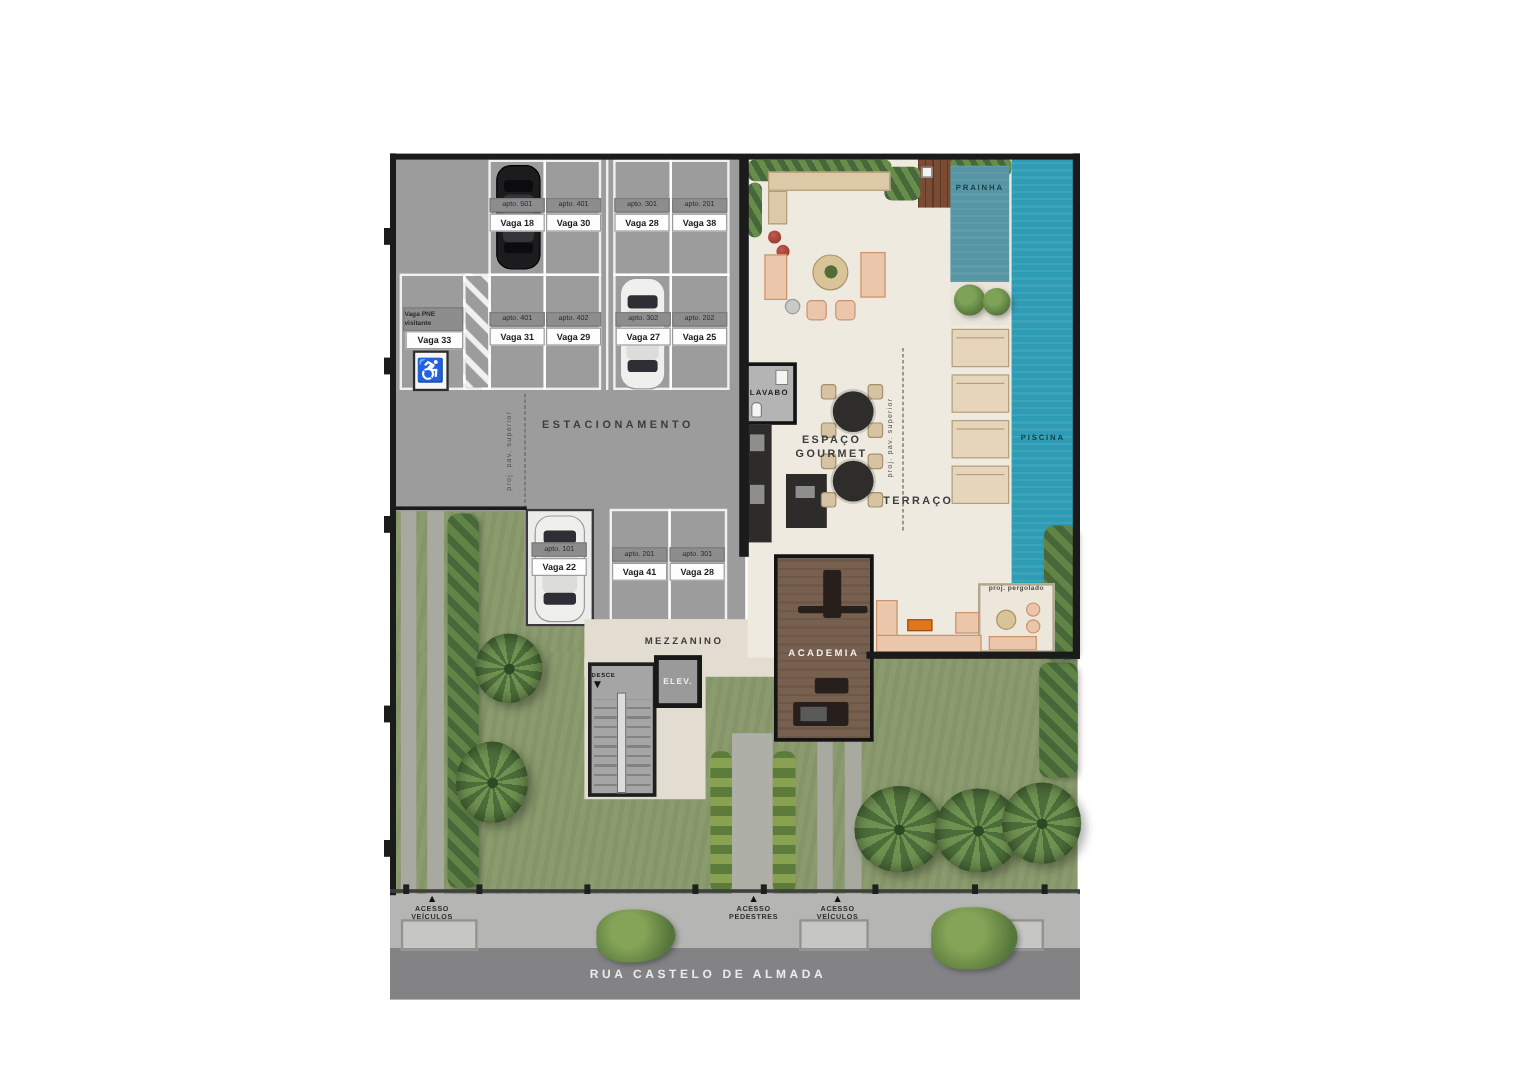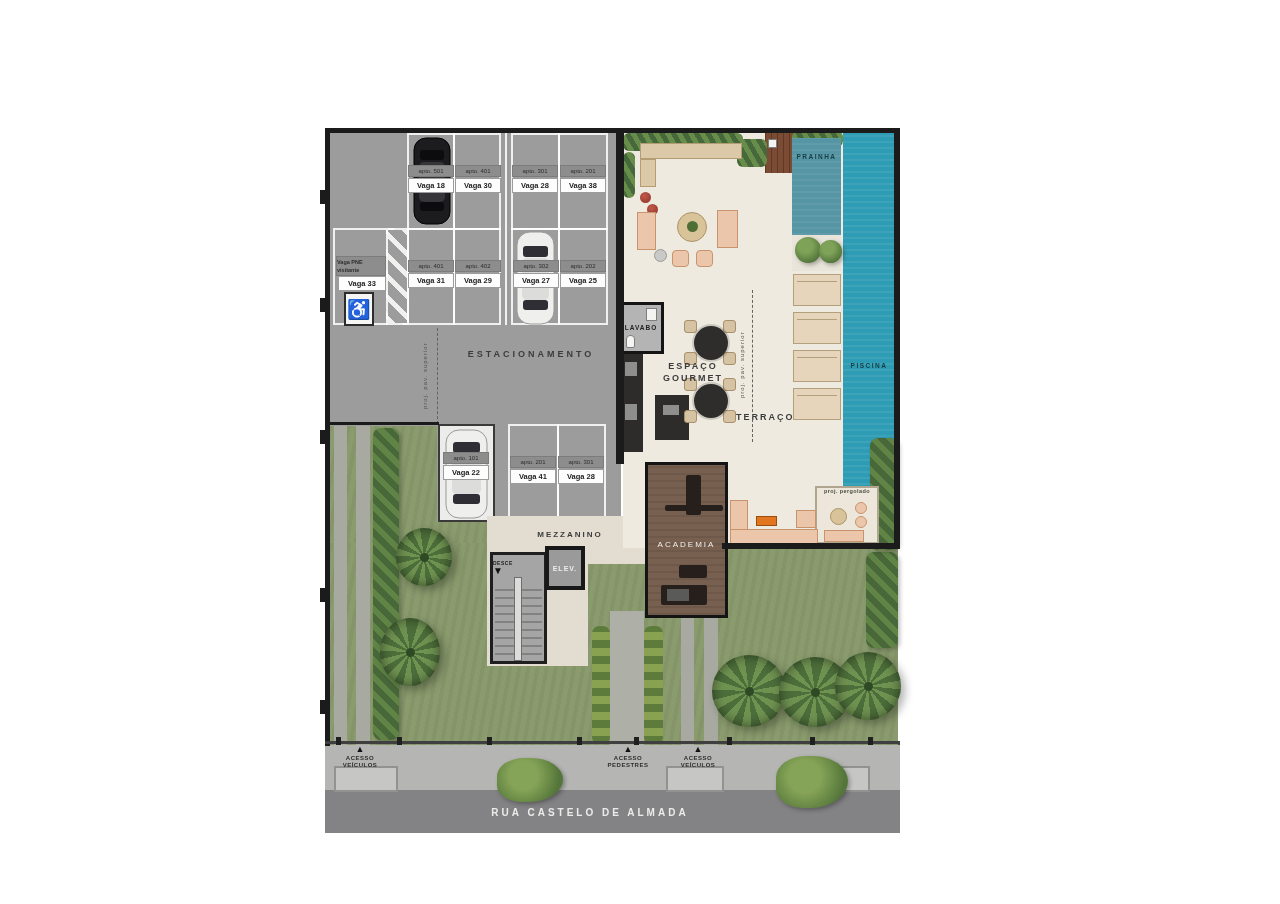--- a/index.html
+++ b/index.html
@@ -90,21 +90,21 @@
   .lavabo{background:#b4b4b4;border:3px solid #141414;}
   .fixture{background:#f4f4f2;border:1px solid #7e7e7c;}
   .lavabo-label{font-size:6.5px;font-weight:bold;letter-spacing:1px;color:#222;text-align:center;}
   .pergola{background:#ece7da;border:2px solid #b0a58e;}
   .note{font-size:5.5px;font-weight:bold;color:#4a4a42;letter-spacing:.4px;text-align:center;white-space:nowrap;}
   .mat{background:#e2761f;border:1px solid #9c4e10;}
   .circle{border-radius:50%;}
 
   
   .academia{background:#77604f;border:3px solid #141414;background-image:repeating-linear-gradient(0deg,rgba(0,0,0,.08) 0 2px,transparent 2px 7px);}
-  .academia-label{font-size:8px;font-weight:normal;letter-spacing:2px;color:#f2efec;text-align:center;}
+  .academia-label{font-size:8px;font-weight:bold;letter-spacing:2px;color:#f2efec;text-align:center;}
   .gym{background:#261f1b;border-radius:2px;}
   .gym-belt{background:#5a5a58;}
 
   
   .wall{background:#1b1b1b;}
   .fence{background:#3f3f3f;}
 </style>
 </head>
 <body>
 
@@ -225,21 +225,21 @@
   </div>
 
   <div class="abs lbl-pne" style="left:336px;top:256px;width:50px">Vaga PNE visitante</div>
   <div class="abs slabel" style="left:338px;top:276px;width:48px">
     <div class="lbl-vaga" style="margin-top:0">Vaga 33</div>
   </div>
   <div class="abs pne-box" style="left:344px;top:292px;width:30px;height:34px">
     <span>♿</span>
   </div>
 
-  <div class="abs rlabel" style="left:456px;top:349px;width:150px;letter-spacing:3px">ESTACIONAMENTO</div>
+  <div class="abs rlabel" style="left:440px;top:349px;width:150px;letter-spacing:3px">ESTACIONAMENTO</div>
   <div class="abs dash" style="left:437px;top:328px;height:96px"></div>
   <div class="abs vtext" style="left:422px;top:326px;height:100px">proj. pav. superior</div>
 
   <div class="abs mezz" style="left:487px;top:516px;width:163px;height:48px"></div>
   <div class="abs mezz" style="left:487px;top:548px;width:101px;height:118px"></div>
   <div class="abs rlabel" style="left:500px;top:530px;width:140px;font-size:8px">MEZZANINO</div>
 
   <div class="abs stairwell" style="left:490px;top:552px;width:57px;height:112px">
     <div class="abs treads" style="left:2px;top:28px;width:47px;height:76px"></div>
     <div class="abs handrail" style="left:21px;top:22px;width:8px;height:84px"></div>

